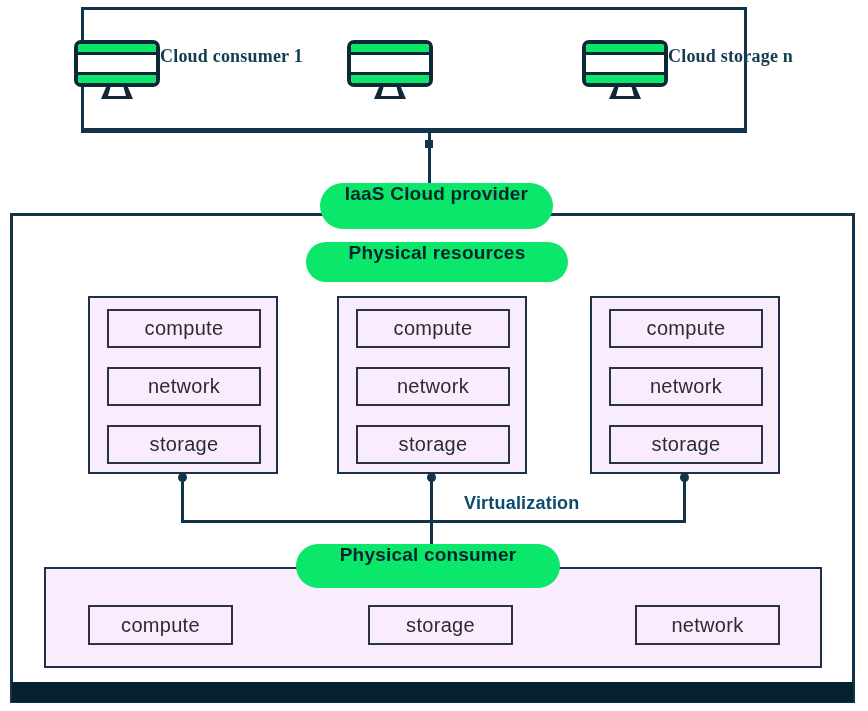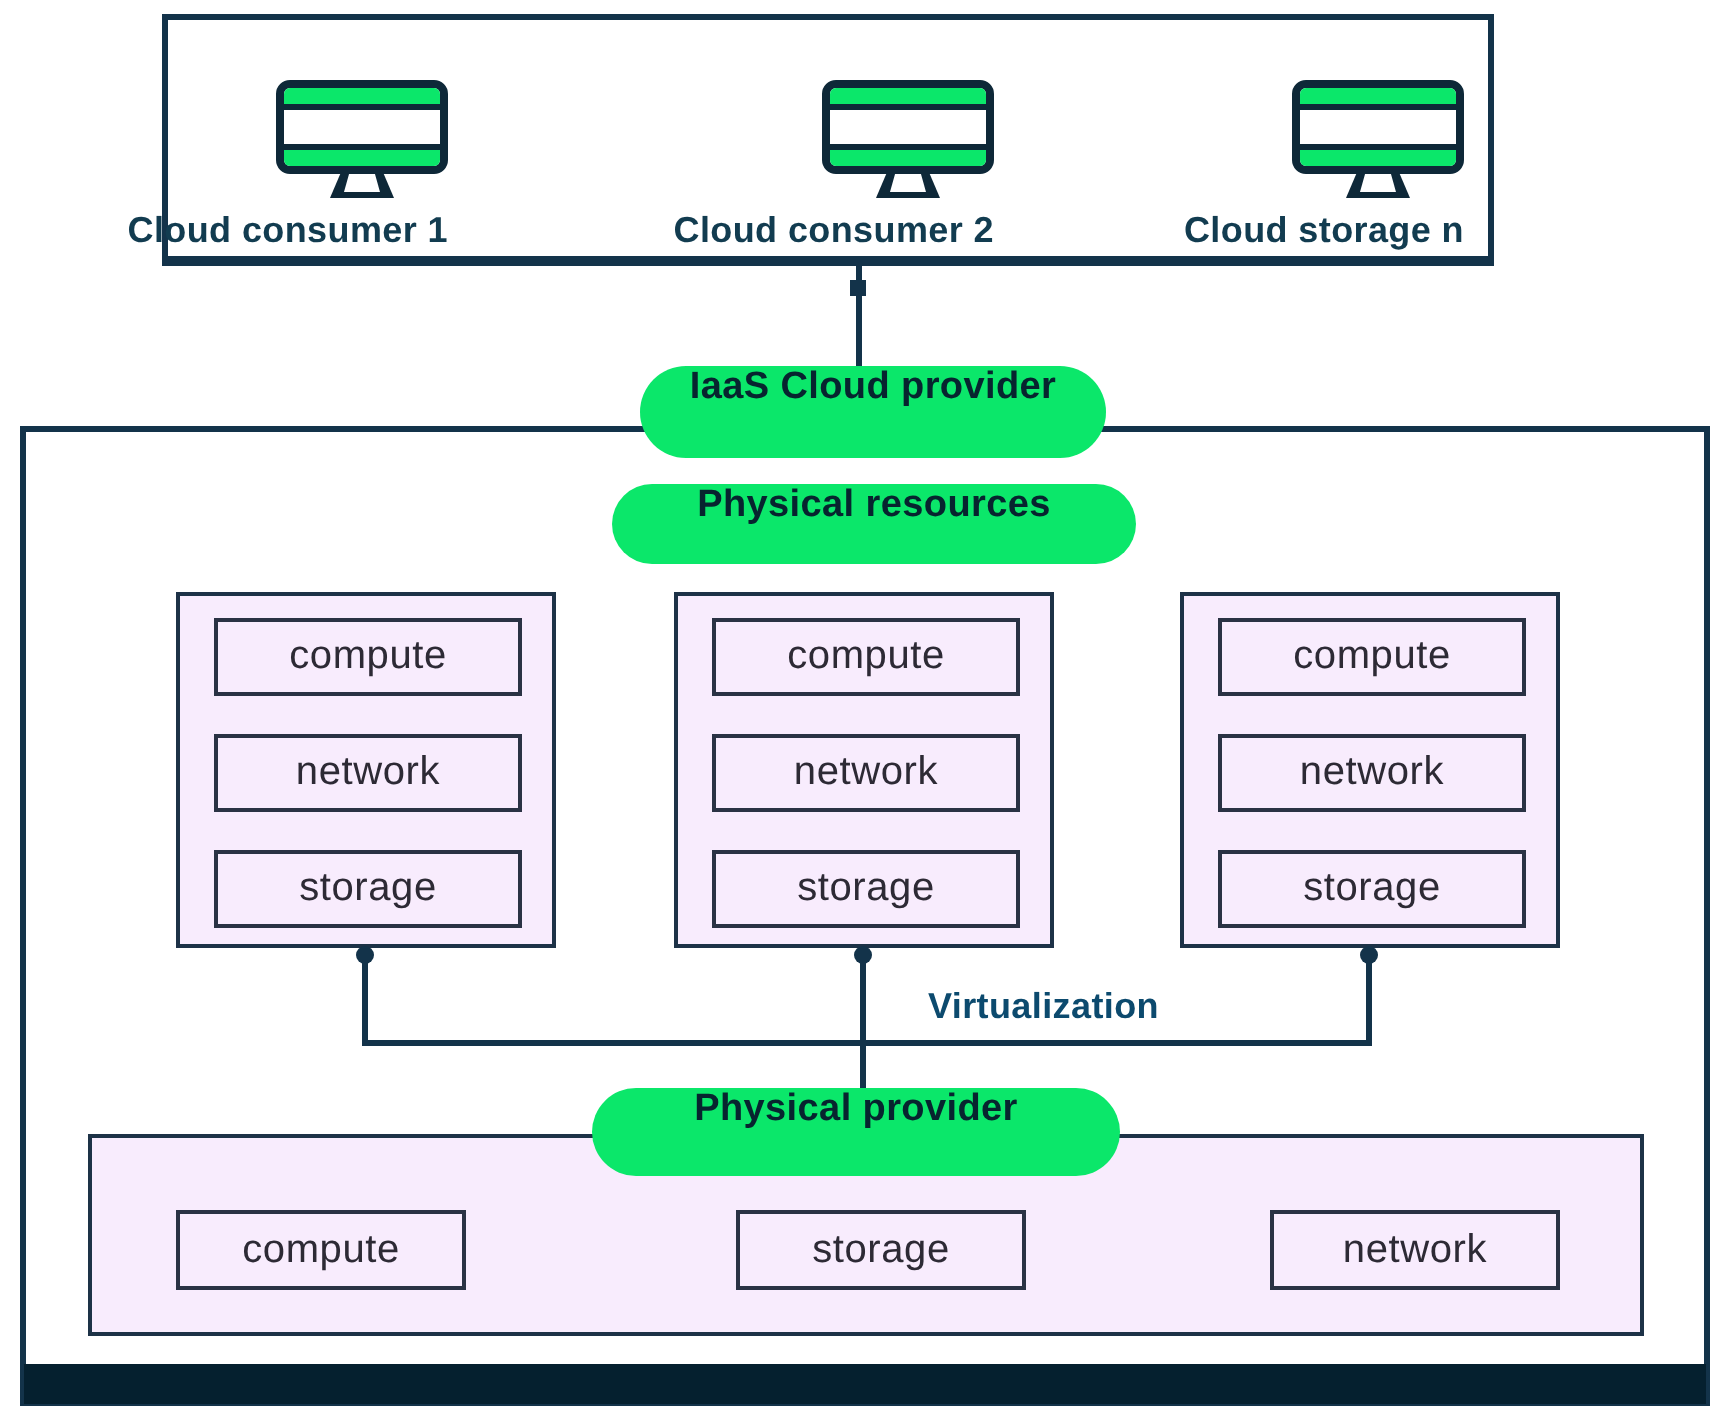--- a/index.html
+++ b/index.html
@@ -12,21 +12,21 @@
   }
   
   .consumers-box{
     position:absolute;left:81px;top:7px;width:666px;height:126px;
     box-sizing:border-box;
     border:3px solid #13334a;border-bottom-width:5px;
     background:#ffffff;
   }
   .consumer{
     position:absolute;top:30px;width:150px;
-    display:flex;flex-direction:column;align-items:flex-end;
+    display:flex;flex-direction:row;align-items:flex-start;font-family:Liberation Serif, serif;
   }
   .consumer-label{
     margin-top:6px;white-space:nowrap;
     font-size:18px;font-weight:600;color:#123c50;letter-spacing:.2px;
   }
   
   .monitor{width:86px;display:flex;flex-direction:column;align-items:center;}
   .screen{
     box-sizing:border-box;width:86px;height:47px;
     border:4px solid #0e2838;border-radius:7px;
@@ -116,21 +116,20 @@
           <div class="strip-green"></div>
           <div class="strip-dark"></div>
           <div class="screen-mid"></div>
           <div class="strip-dark"></div>
           <div class="strip-green"></div>
         </div>
         <div class="stand">
             <div class="stand-inner"></div>
           </div>
       </div>
-      <div class="consumer-label">Cloud consumer 2</div>
     </div>
     <div class="consumer" style="left:498px;">
       <div class="monitor">
         <div class="screen">
           <div class="strip-green"></div>
           <div class="strip-dark"></div>
           <div class="screen-mid"></div>
           <div class="strip-dark"></div>
           <div class="strip-green"></div>
         </div>
@@ -195,21 +194,21 @@
   <div class="dot" style="left:178px;top:473px;"></div>
   <div class="dot" style="left:427px;top:473px;"></div>
   <div class="dot" style="left:680px;top:473px;"></div>
   <div class="vline" style="left:181px;top:474px;height:49px;"></div>
   <div class="vline" style="left:430px;top:474px;height:72px;"></div>
   <div class="vline" style="left:683px;top:474px;height:49px;"></div>
   <div class="hline" style="left:181px;top:520px;width:505px;"></div>
   <div class="virt-label">Virtualization</div>
 
   <div class="pill" style="left:296px;top:544px;width:264px;height:44px;border-radius:22px;">
-    <span>Physical provider</span>
+    <span>Physical consumer</span>
   </div>
 
   <div class="physical-box"></div>
   <div class="phys-item" style="left:88px;">
       <span>compute</span>
     </div>
   <div class="phys-item" style="left:368px;">
       <span>storage</span>
     </div>
   <div class="phys-item" style="left:635px;">

